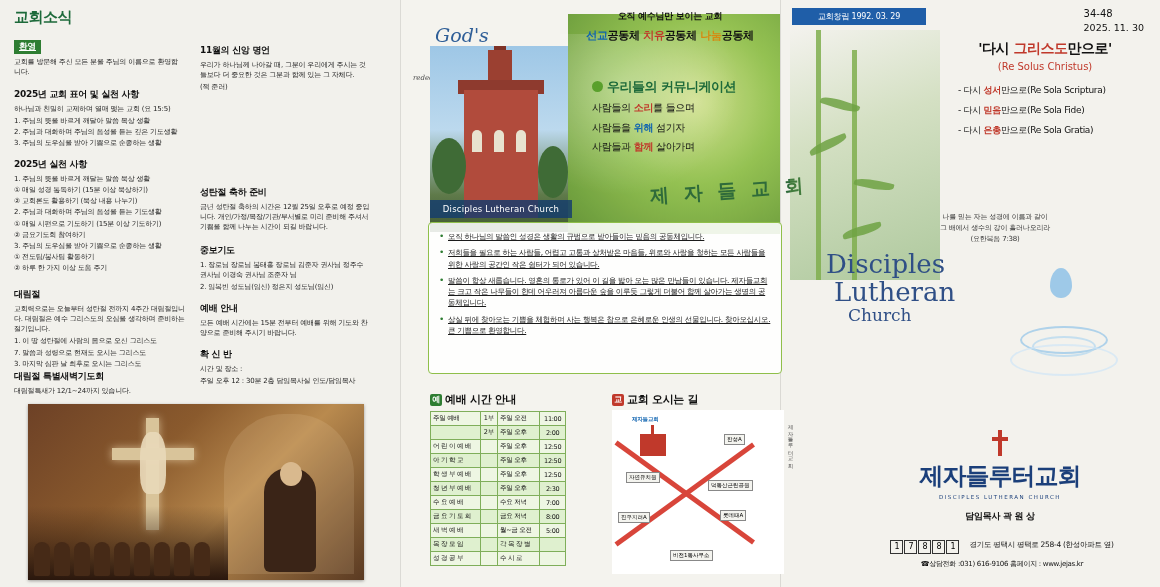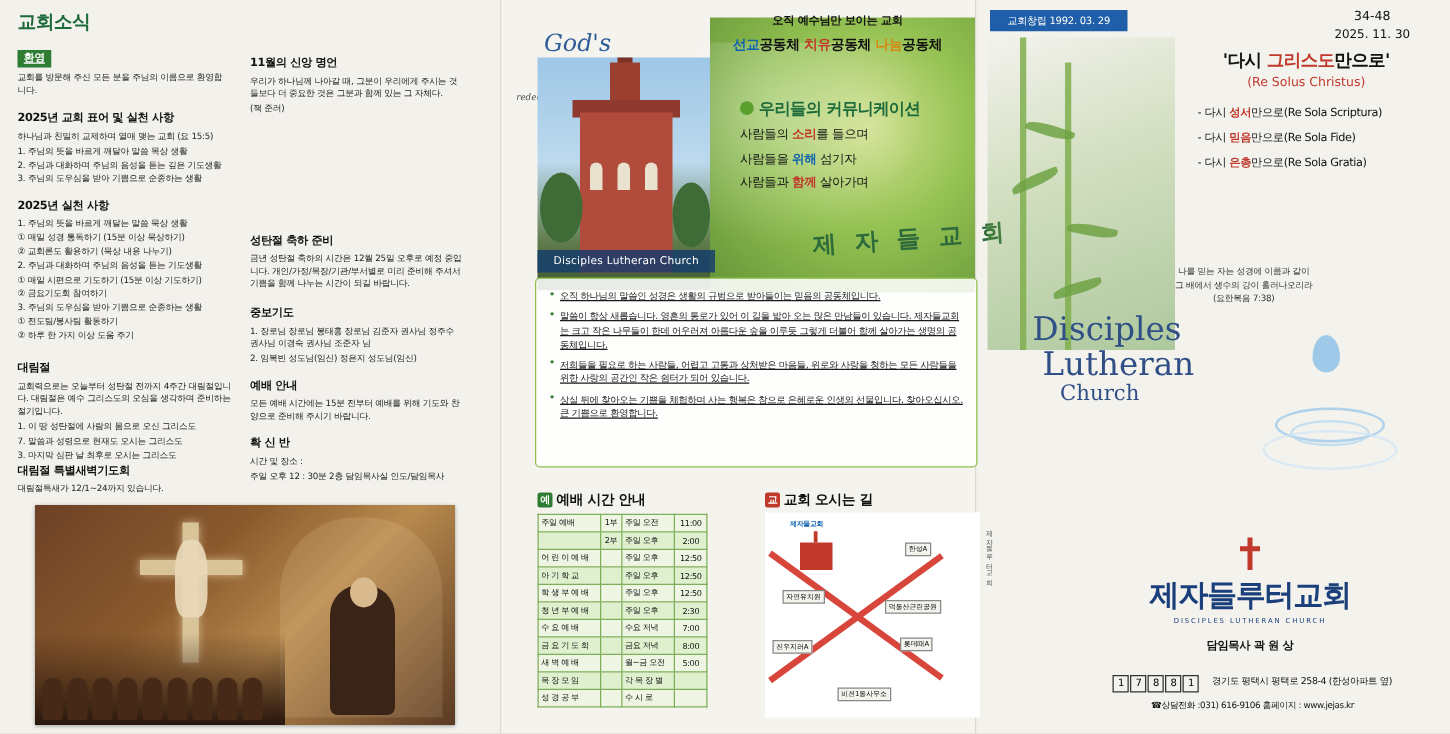--- a/index.html
+++ b/index.html
@@ -114,22 +114,22 @@
   .map .hd{font-size:11px;font-weight:bold;color:#111;letter-spacing:-.3px;margin-bottom:4px;}
   .map .hd .ic{display:inline-block;width:12px;height:12px;background:#c0392b;color:#fff;font-size:8px;line-height:12px;text-align:center;border-radius:2px;margin-right:3px;vertical-align:1px;}
   .map .canvas{position:absolute;left:0;top:18px;width:172px;height:164px;background:#fff;}
   .road{position:absolute;background:#d8453a;height:5px;transform-origin:left center;}
   .mlbl{position:absolute;font-size:5.5px;color:#111;letter-spacing:-.2px;white-space:nowrap;}
   .mbox{position:absolute;border:1px solid #888;background:#f4f4ef;font-size:5.5px;text-align:center;padding:1px 2px;white-space:nowrap;}
   .mchurch{position:absolute;left:28px;top:24px;width:26px;height:22px;background:#c0392b;}
   .mchurch:after{content:"";position:absolute;left:11px;top:-9px;width:3px;height:9px;background:#c0392b;}
 
   
-  .est{position:absolute;left:792px;top:8px;background:#1f5ea8;color:#fff;font-size:8px;padding:3px 14px;letter-spacing:-.2px;}
-  .iss{position:absolute;right:32px;top:8px;text-align:center;}
+  .est{position:absolute;left:792px;top:8px;background:#1f5ea8;color:#fff;font-size:8px;padding:3px 26px;letter-spacing:-.2px;}
+  .iss{position:absolute;right:16px;top:8px;text-align:left;}
   .iss .n{font-size:10px;color:#111;}
   .iss .d{font-size:9.5px;color:#111;margin-top:3px;}
 
   .motto{position:absolute;left:940px;top:40px;width:210px;text-align:center;}
   .motto .m1{font-size:14px;font-weight:bold;color:#111;letter-spacing:-.5px;}
   .motto .m1 .r{color:#c0392b;}
   .motto .m2{font-size:10px;color:#c0392b;margin-top:3px;}
   .motto .list{margin-top:12px;text-align:left;padding-left:18px;}
   .motto .list div{font-size:9px;color:#111;margin-bottom:7px;letter-spacing:-.3px;}
   .motto .list .k{color:#c0392b;font-weight:bold;}
@@ -323,22 +323,22 @@
     <div class="cl">
       <span>사람들과 </span><span class="hl">함께</span><span> 살아가며</span>
     </div>
   </div>
 
   <div class="jejadul">제 자 들 교 회</div>
 
   <div class="box">
     <ul>
       <li>오직 하나님의 말씀인 성경은 생활의 규범으로 받아들이는 믿음의 공동체입니다.</li>
+      <li>저희들을 필요로 하는 사람들, 어렵고 고통과 상처받은 마음들, 위로와 사랑을 청하는 모든 사람들을 위한 사랑의 공간인 작은 쉼터가 되어 있습니다.</li>
       <li>말씀이 항상 새롭습니다. 영혼의 통로가 있어 이 길을 밟아 오는 많은 만남들이 있습니다. 제자들교회는 크고 작은 나무들이 한데 어우러져 아름다운 숲을 이루듯 그렇게 더불어 함께 살아가는 생명의 공동체입니다.</li>
-      <li>저희들을 필요로 하는 사람들, 어렵고 고통과 상처받은 마음들, 위로와 사랑을 청하는 모든 사람들을 위한 사랑의 공간인 작은 쉼터가 되어 있습니다.</li>
       <li>상실 뒤에 찾아오는 기쁨을 체험하며 사는 행복은 참으로 은혜로운 인생의 선물입니다. 찾아오십시오. 큰 기쁨으로 환영합니다.</li>
     </ul>
   </div>
 
   <div class="wt">
     <div class="hd">
       <span class="ic">예</span><span>예배 시간 안내</span>
     </div>
     <table class="tbl">
       <tbody>

